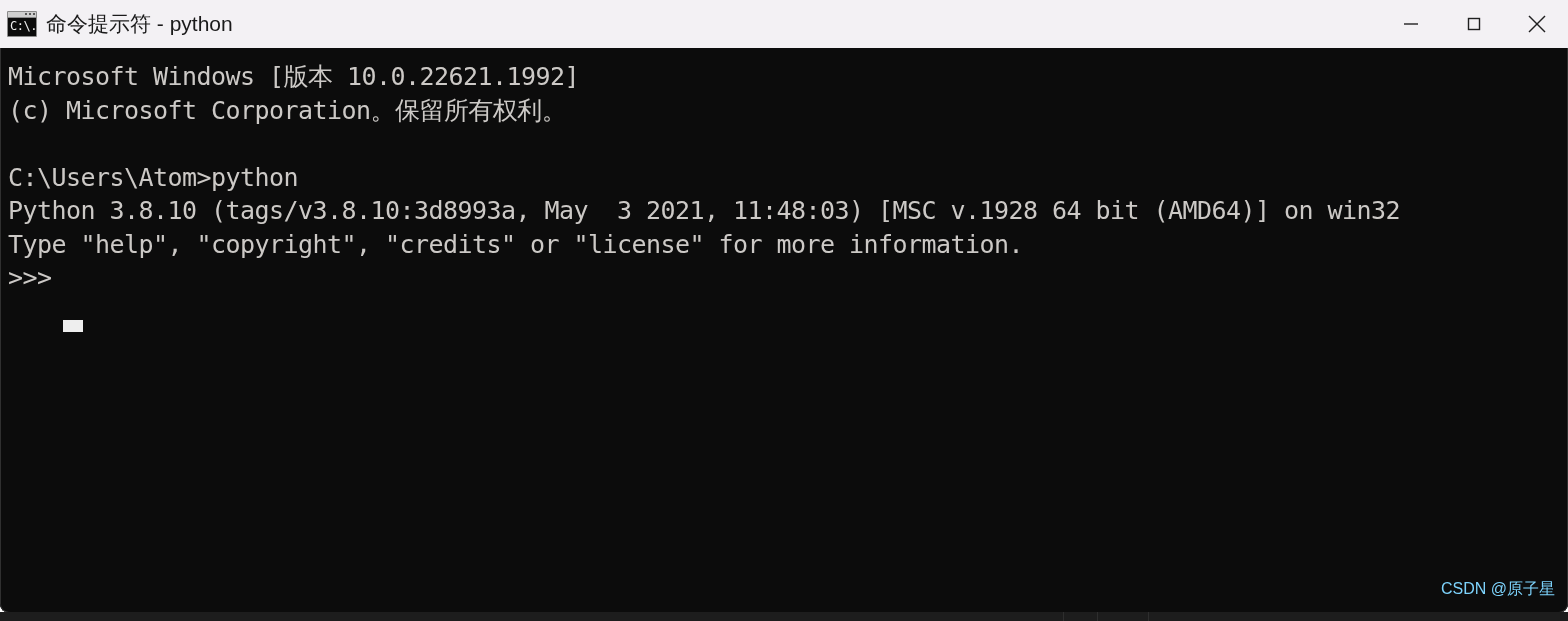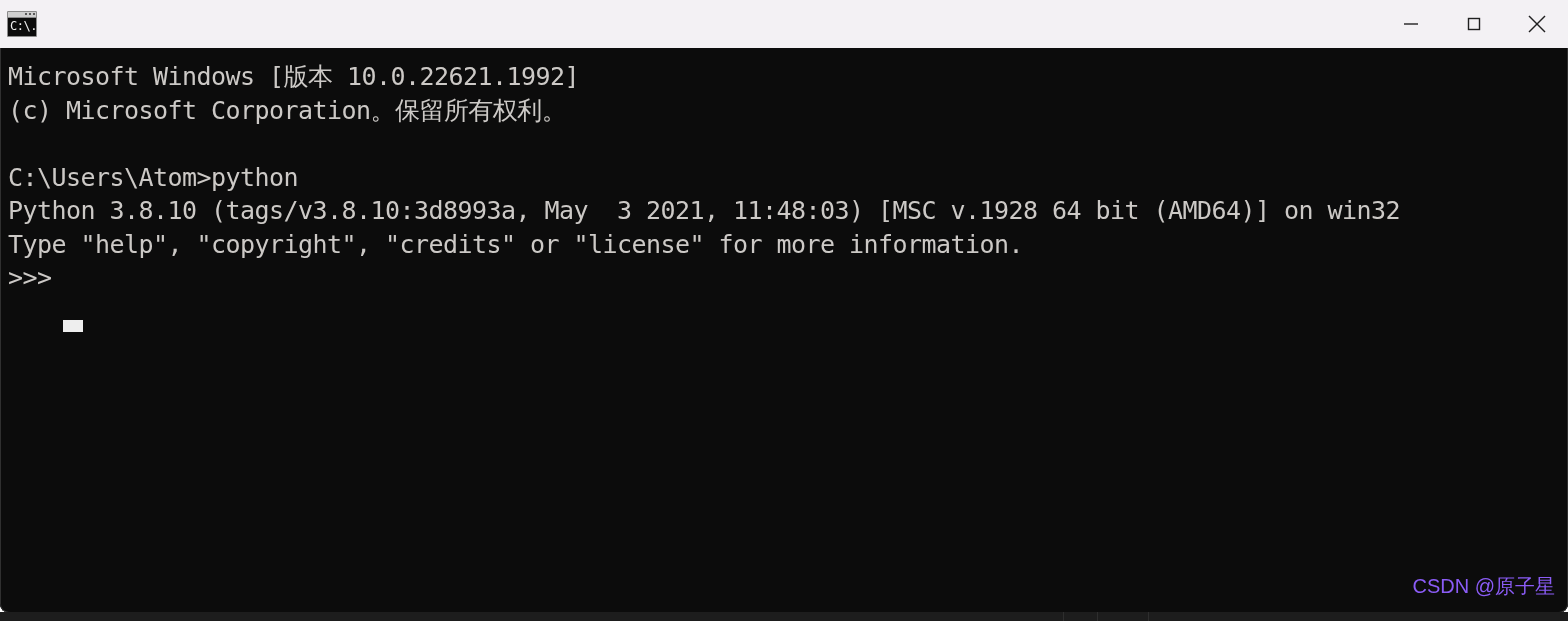--- a/index.html
+++ b/index.html
@@ -141,22 +141,22 @@
     left: 63px;
     top: 272px;
     width: 20px;
     height: 12px;
     background: #eeeeee;
   }
   .watermark {
     position: absolute;
     right: 13px;
     bottom: 13px;
-    color: #8b5cf6;
-    font-size: 20px;
+    color: #7dd3fc;
+    font-size: 16px;
     font-family: "Liberation Sans", sans-serif;
     white-space: nowrap;
   }
 
   
   .bottom-strip {
     position: absolute;
     left: 0;
     bottom: 0;
     width: 1568px;
@@ -193,20 +193,21 @@
   <div class="titlebar">
     <div class="title-left">
       <div class="cmd-icon">
         <div class="icon-bar">
             <i></i>
             <i></i>
             <i></i>
           </div>
         <div class="icon-text">C:\.</div>
       </div>
+      <div class="title-text">命令提示符 - python</div>
     </div>
     <div class="title-spacer"></div>
     <div class="win-controls">
       <button class="win-btn" title="最小化">
         <span>
           <svg width="22" height="22" viewBox="0 0 22 22">
               <line x1="4" y1="11" x2="18" y2="11" stroke="#202020" stroke-width="1.4"></line>
             </svg>
         </span>
       </button>

